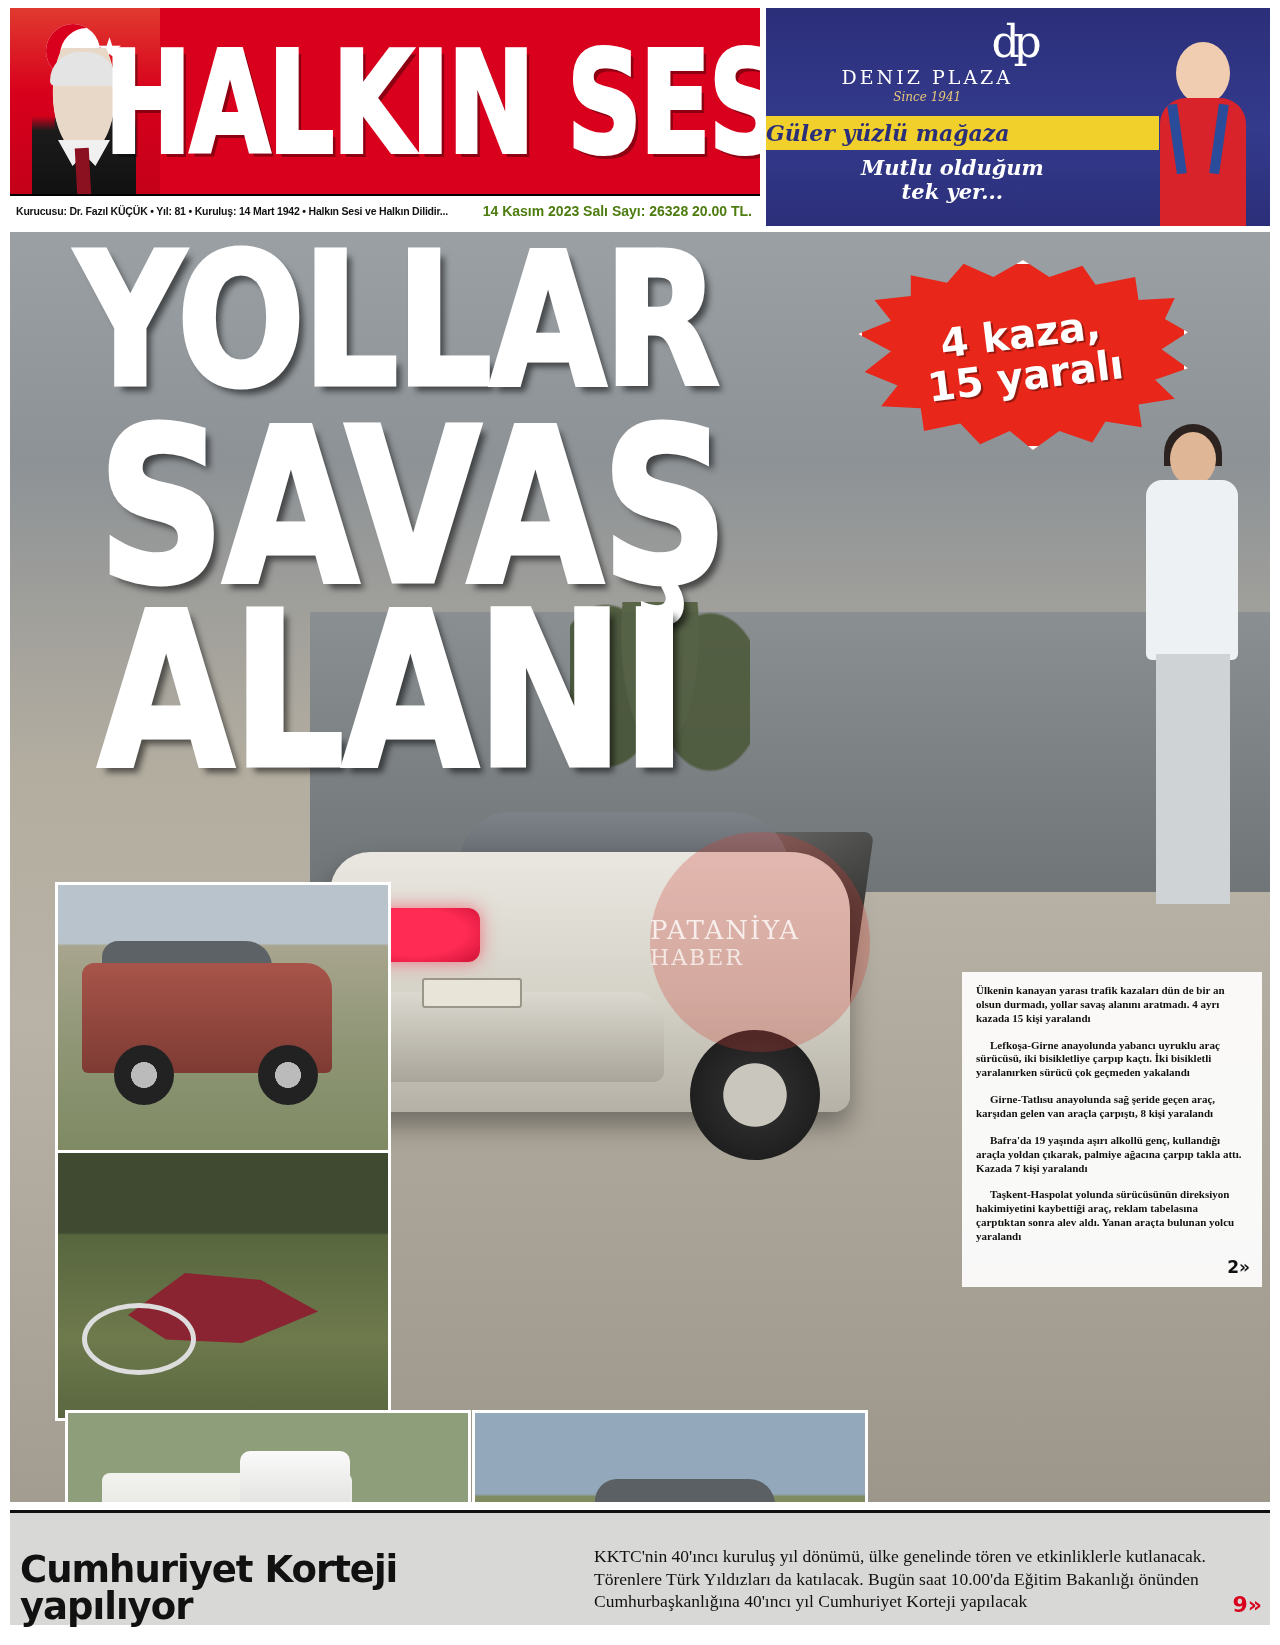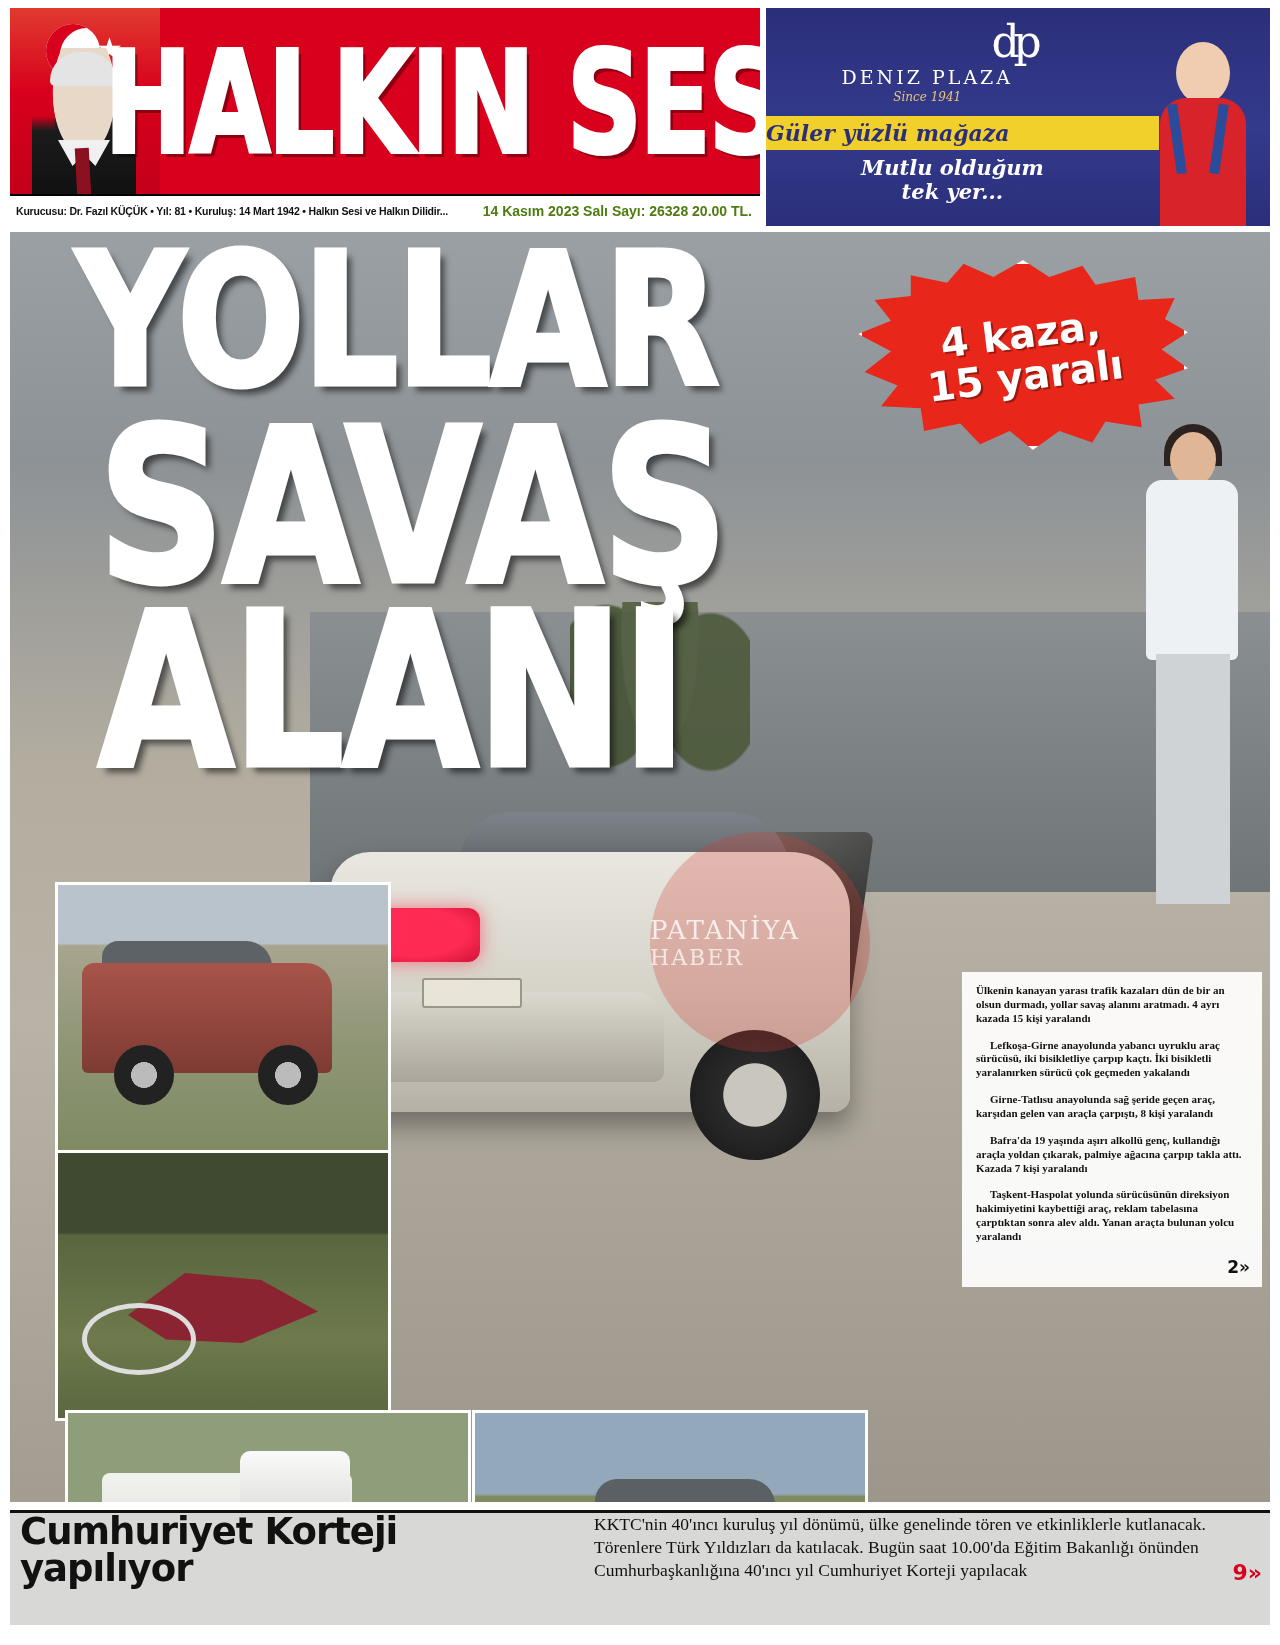--- a/index.html
+++ b/index.html
@@ -483,21 +483,21 @@
     color: #111;
     margin-top: 2px;
   }
 
   
   .footer {
     margin-top: 8px;
     height: 112px;
     background: #d8d8d6;
     display: flex;
-    align-items: flex-start;
+    align-items: flex-end;
     border-top: 3px solid #111;
   }
   .footer-left {
     flex: 0 0 560px;
     display: flex;
     align-items: center;
     padding: 0 10px;
   }
   .footer-title {
     font-family: "DejaVu Sans", sans-serif;

